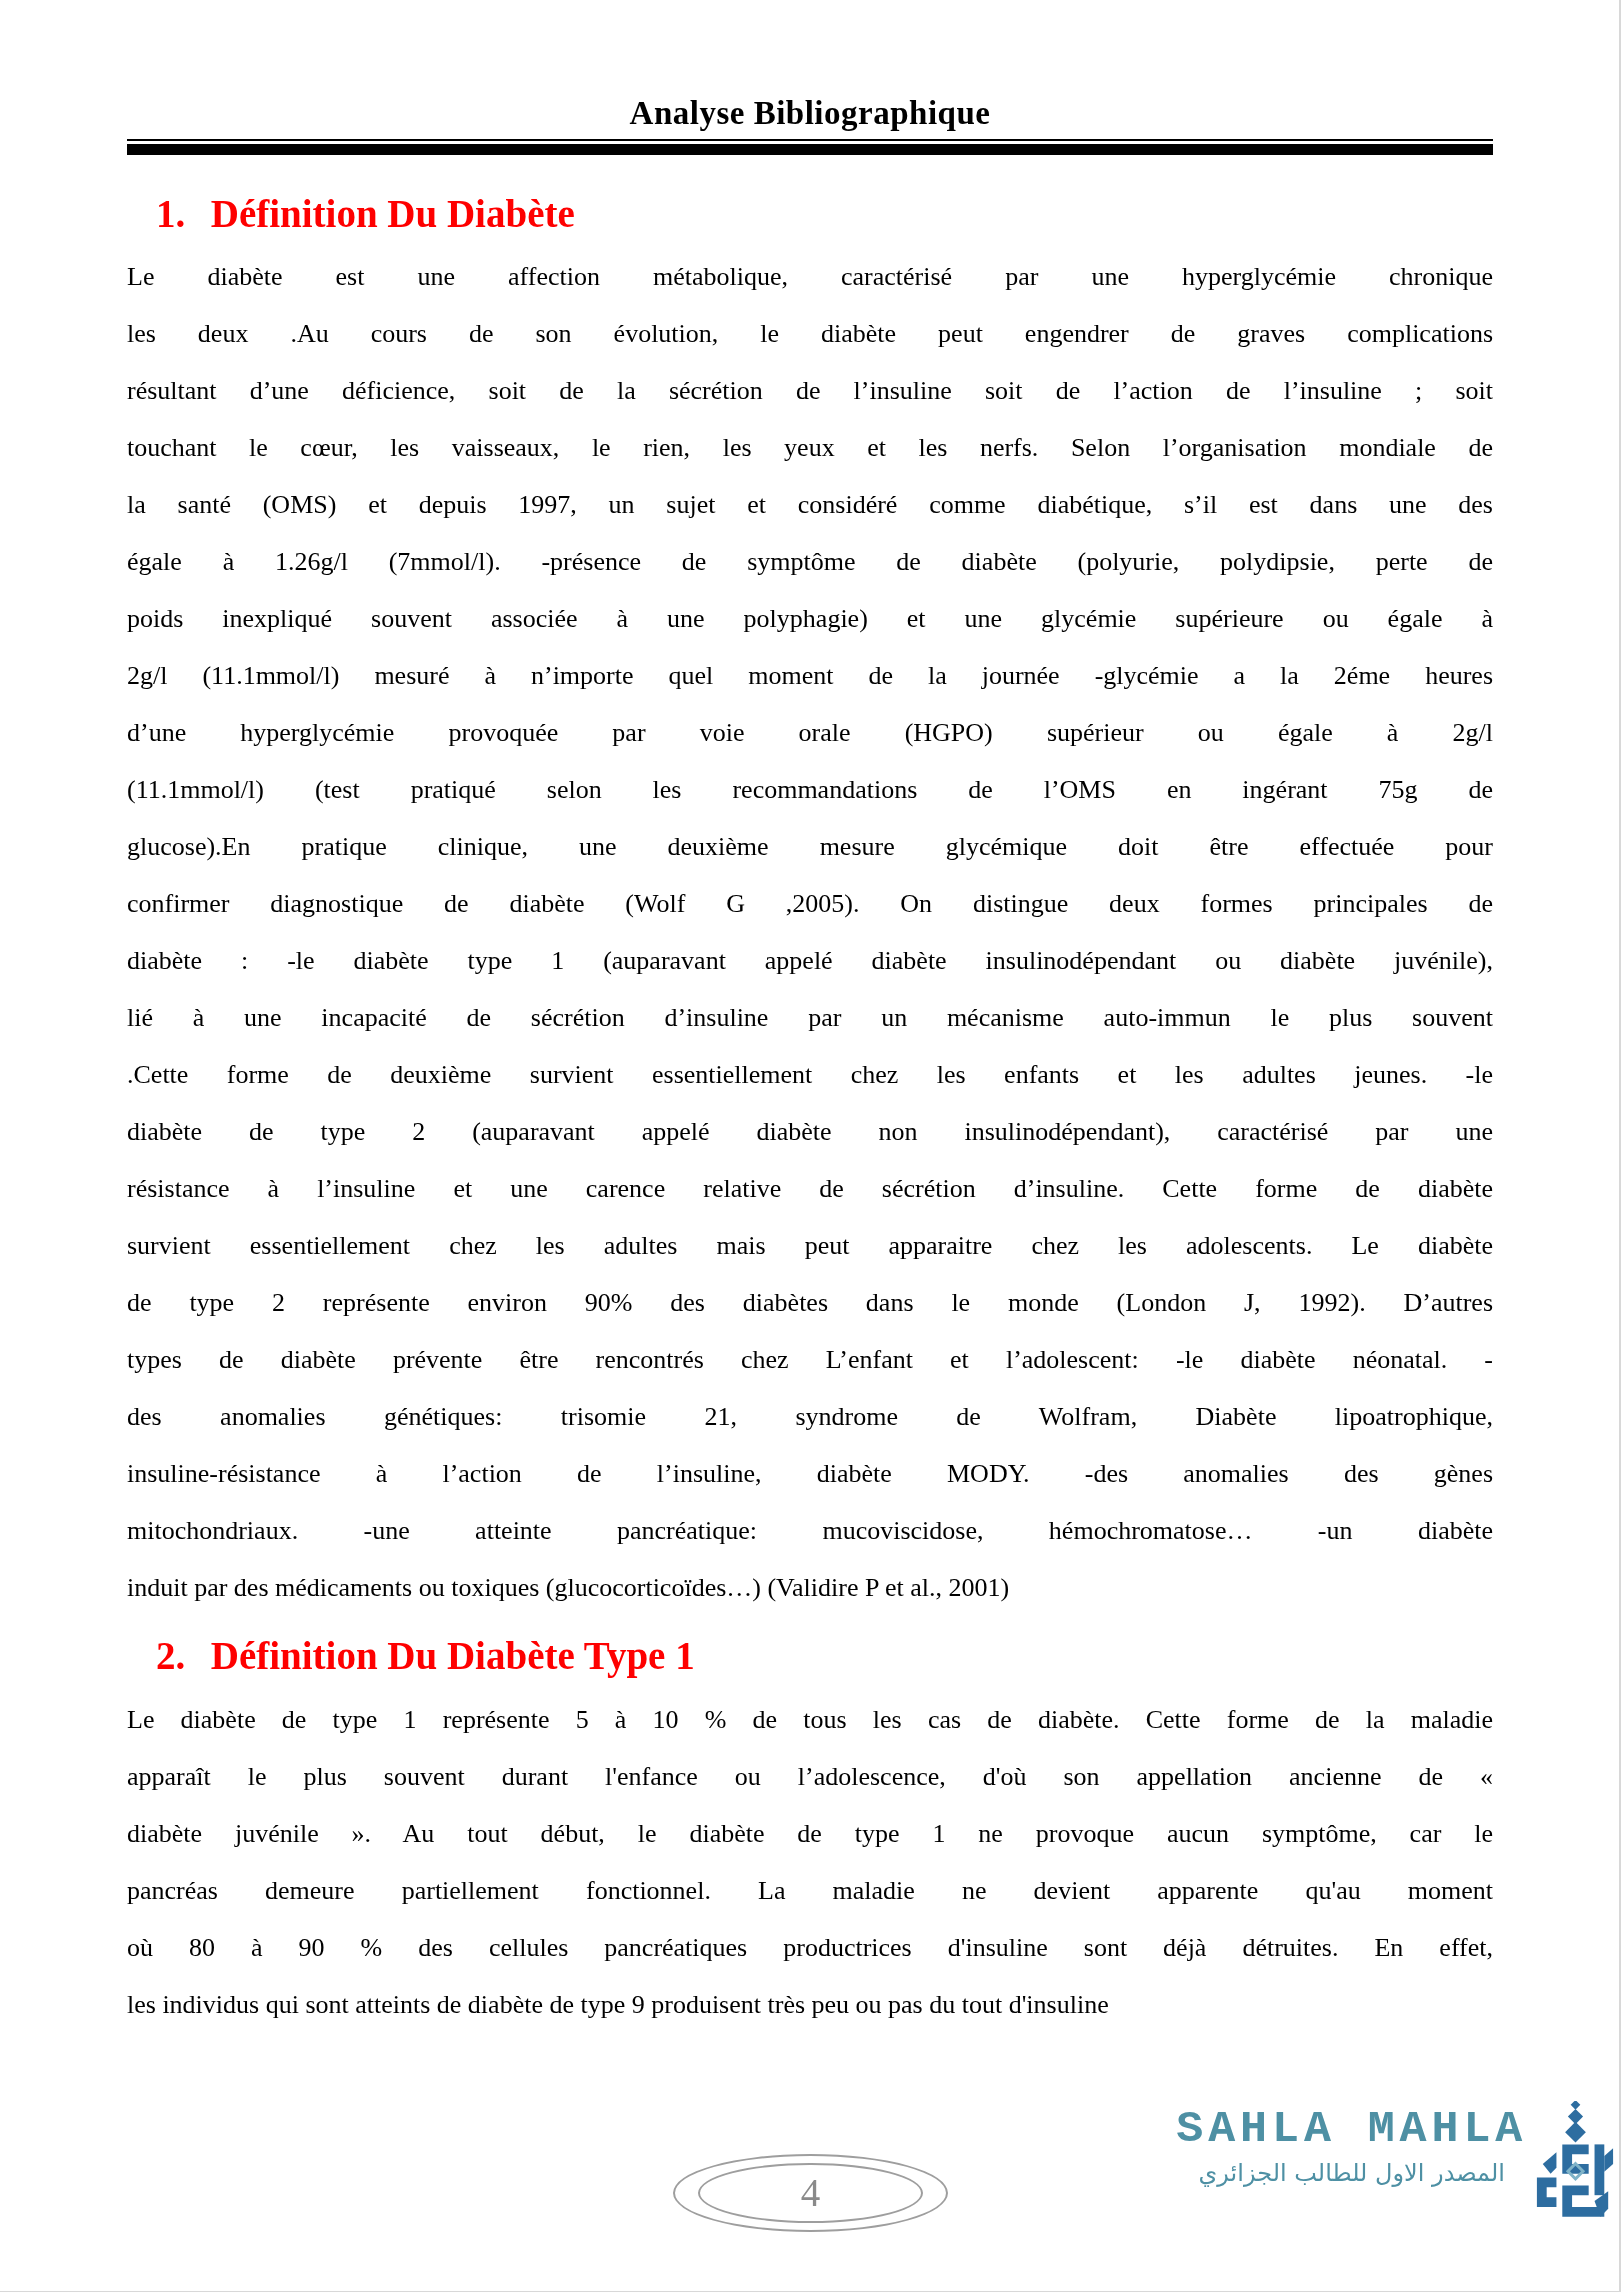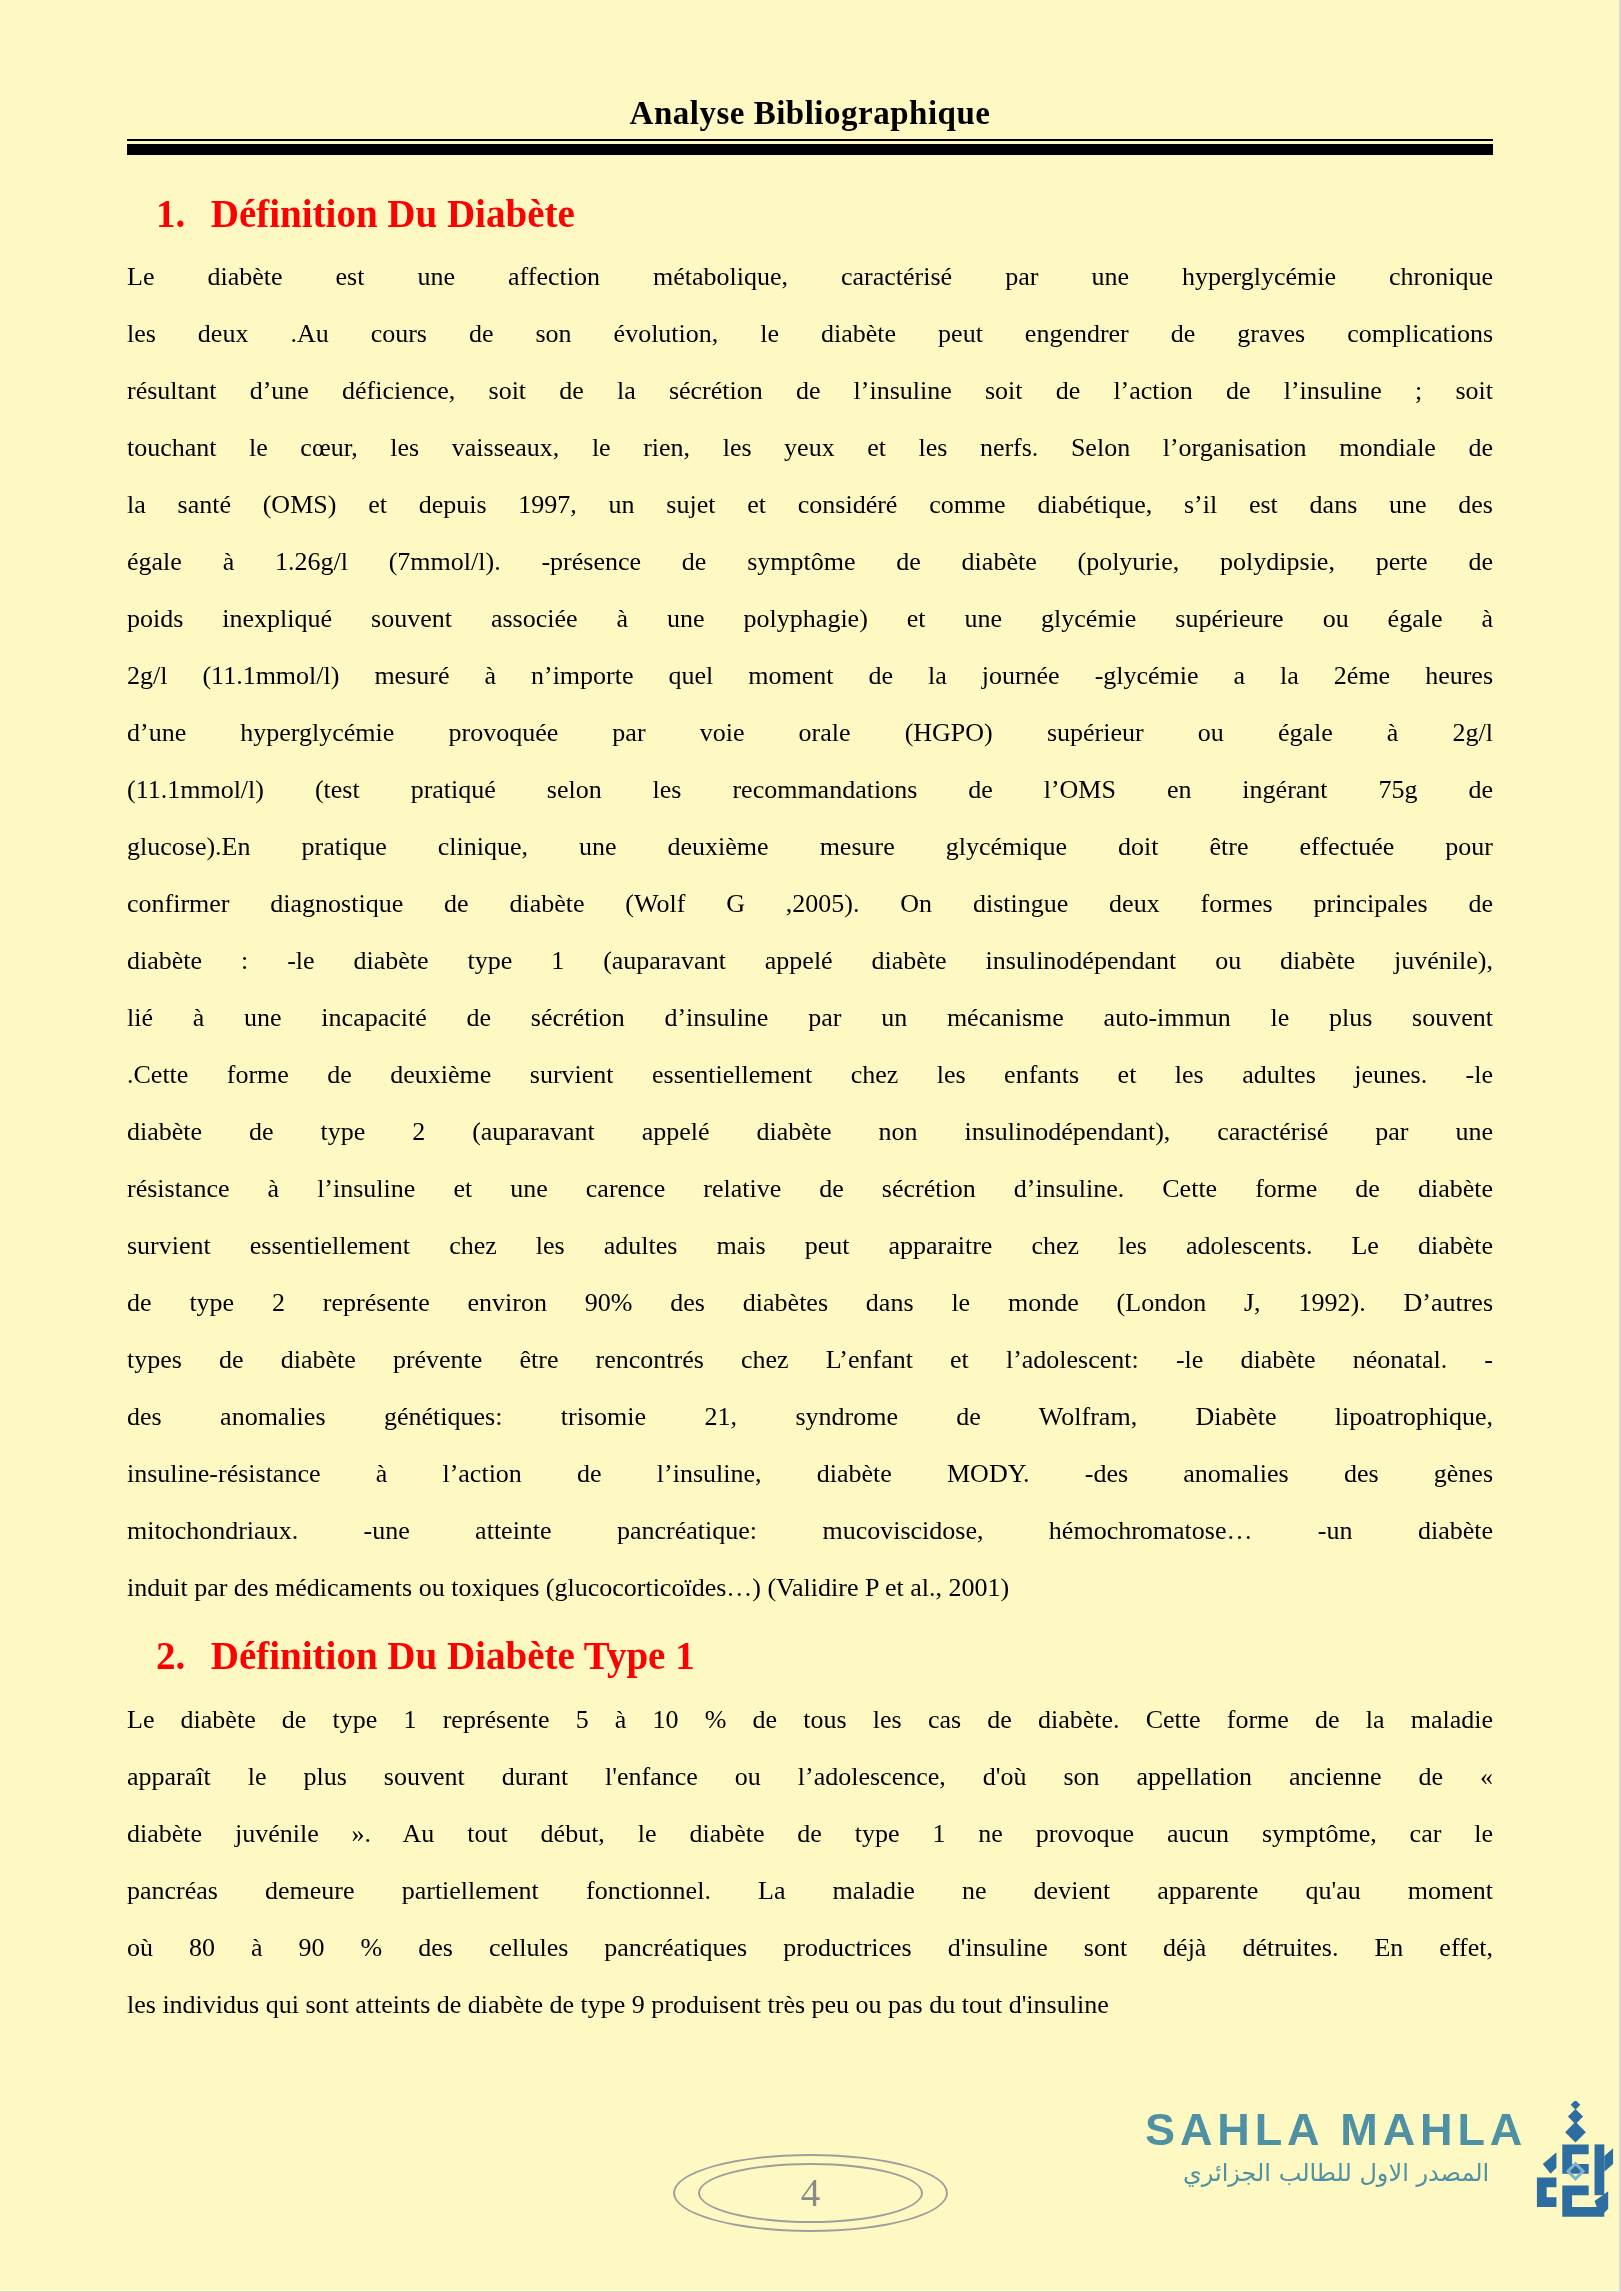--- a/index.html
+++ b/index.html
@@ -1,20 +1,20 @@
 <!DOCTYPE html>
 <html lang="fr" style="--heading-red: #fe0000; --brand-teal: #4e90a4; --oval-gray: #9e9e9e;"><head>
 <meta charset="utf-8">
 <style>
   html,body { margin:0; padding:0; background:#e8e8e8; }
   .page {
     position:relative;
     width:1621px; height:2293px;
     margin:0 auto;
-    background:#fef9c3;
+    background:#ffffff;
     font-family:"Liberation Serif","DejaVu Serif",serif;
     color:#000;
     overflow:hidden;
     box-shadow: inset -2px -2px 0 #d8d8d8;
   }
   .content { margin:0 127px; width:1366px; }
 
   
   .header { padding-top:94px; }
   .header-title {
@@ -74,21 +74,21 @@
 
   
   .brand {
     position:absolute;
     right:3.9px; top:2105px;
     display:flex;
     align-items:flex-start;
   }
   .brand-text { text-align:center; margin-right:5.9px; }
   .brand-name {
-    font-family:Liberation Sans, sans-serif;
+    font-family:Liberation Mono, monospace;
     font-weight:bold;
     font-size:45px;
     line-height:49px;
     letter-spacing:4.9px;
     color:var(--brand-teal,#4e90a4);
     white-space:nowrap;
   }
   .brand-tagline {
     direction:rtl;
     font-family:"DejaVu Sans",sans-serif;

